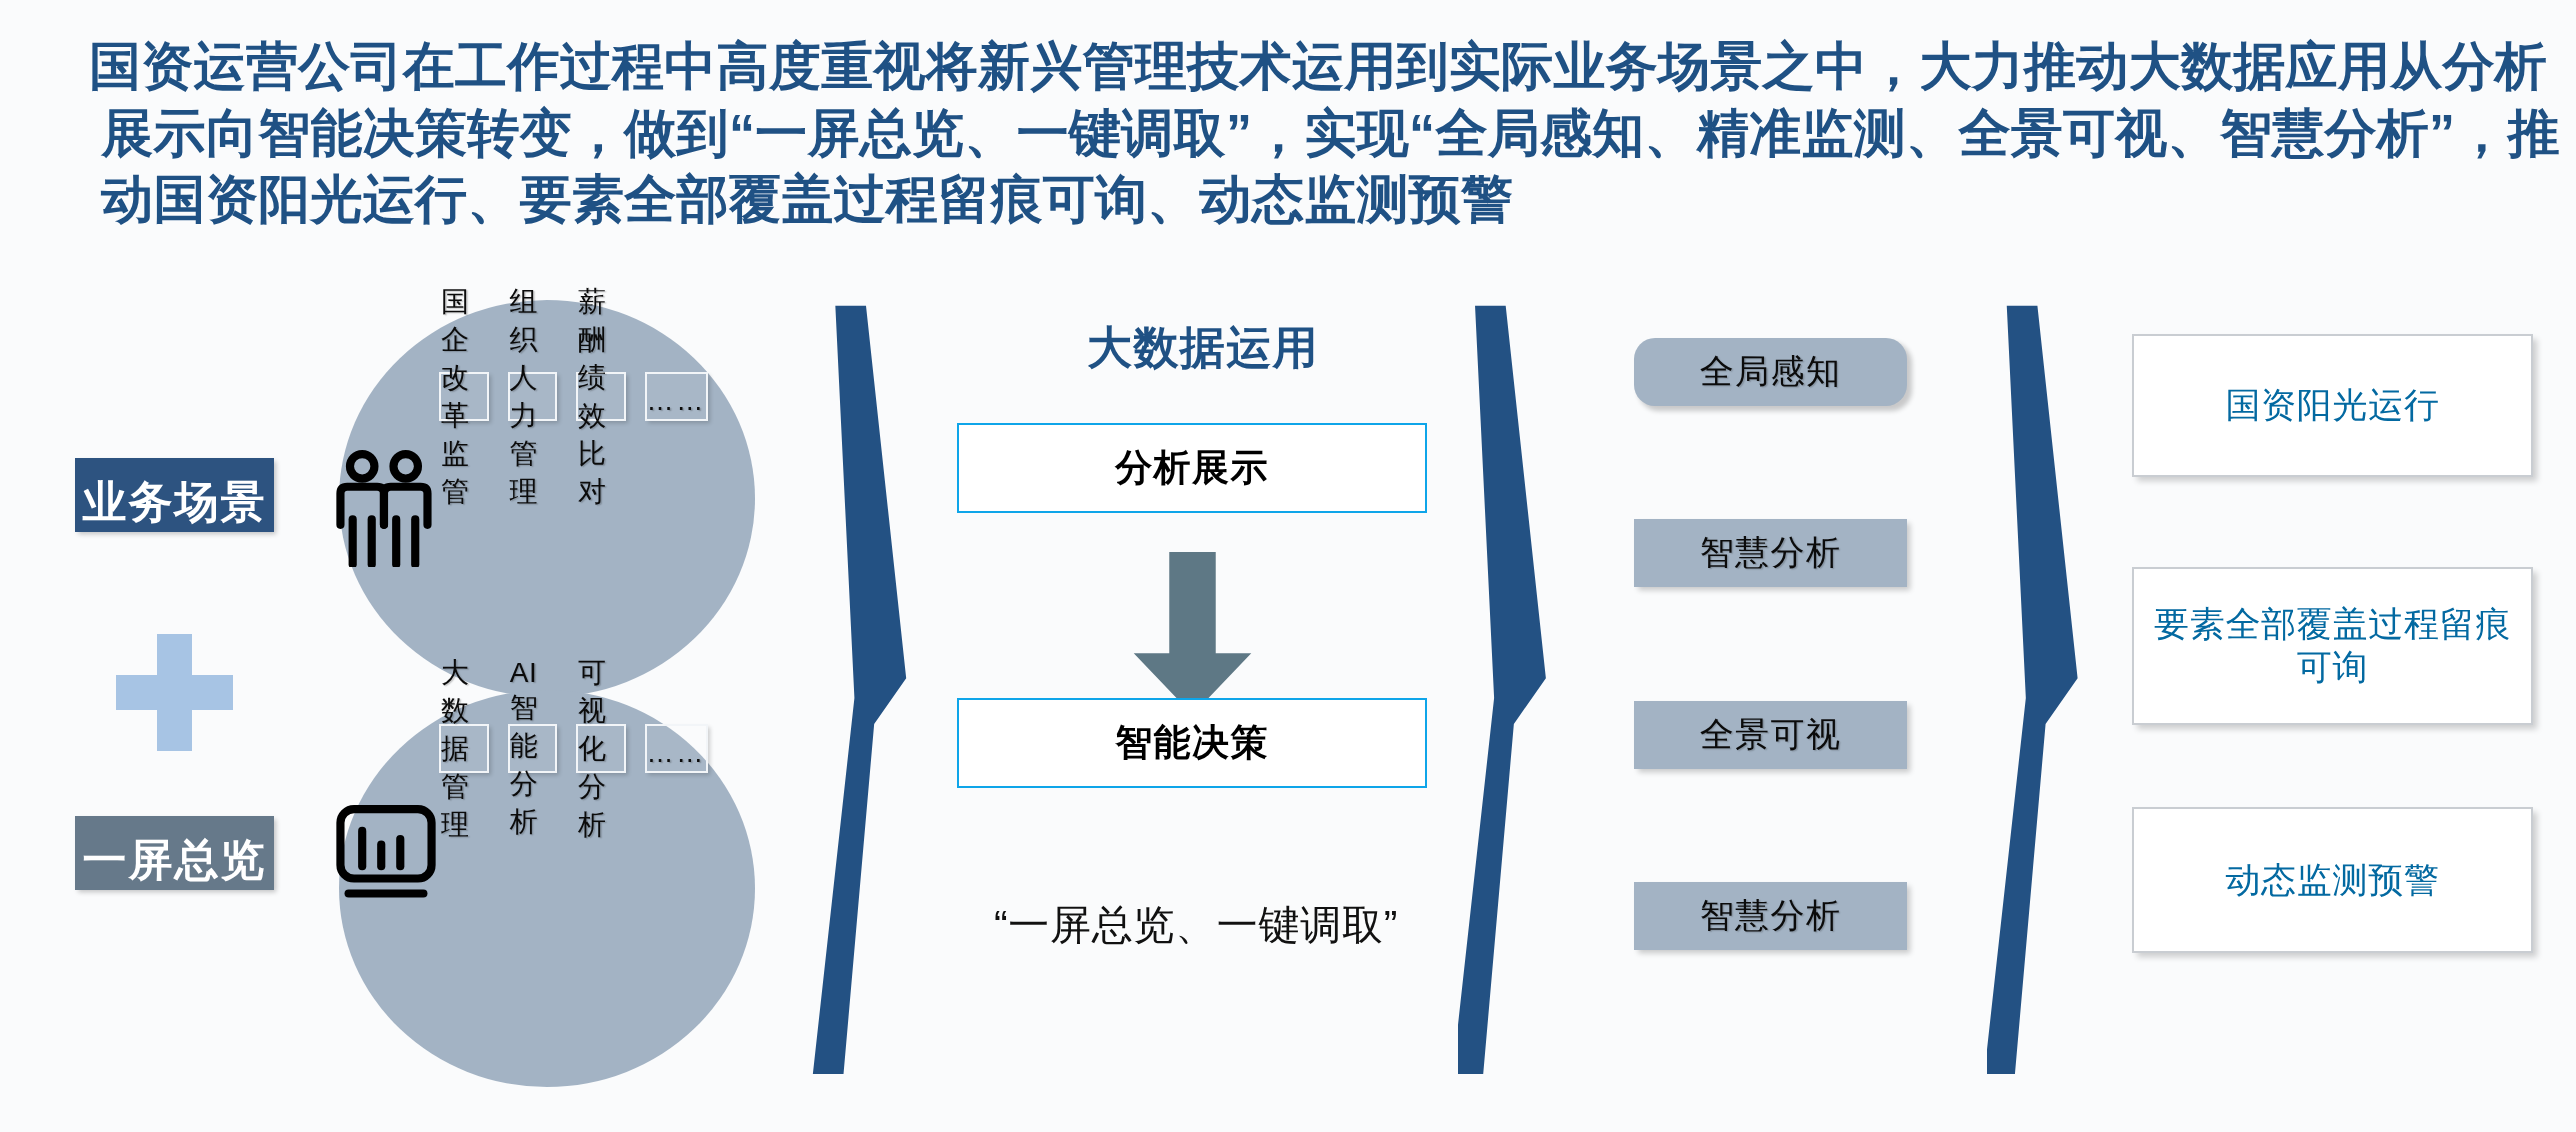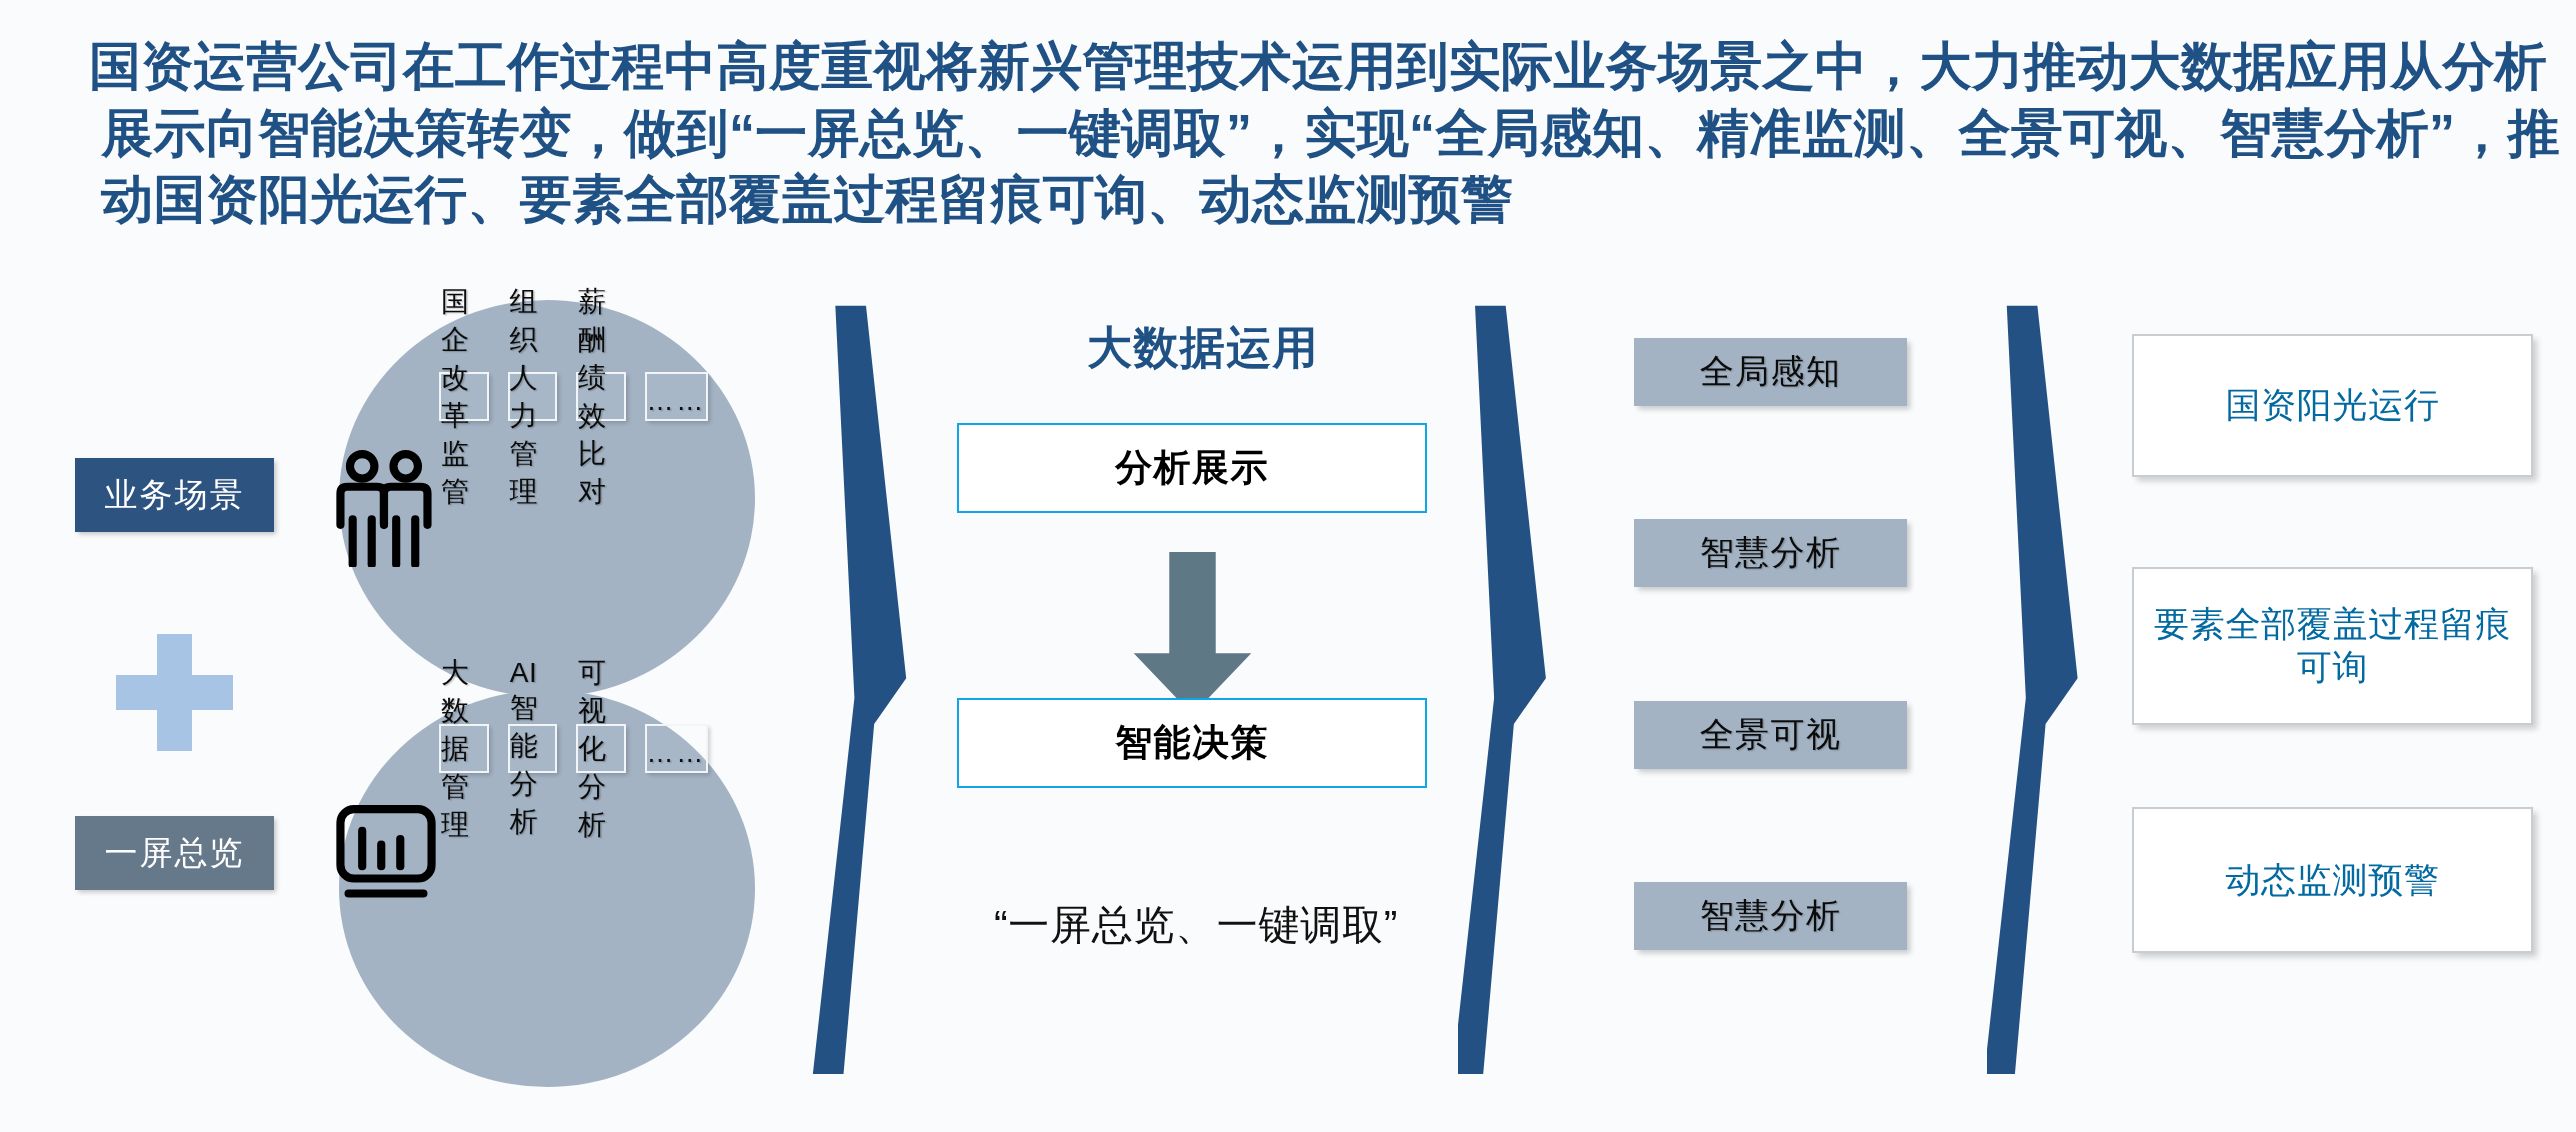--- a/index.html
+++ b/index.html
@@ -32,25 +32,25 @@
     text-align: left;
   }
   #header .hline { display: block; white-space: nowrap; }
   #header .hline.l2 { text-indent: 12.3px; }
   #header .hline.l3 { text-indent: 12.3px; }
 
   
   .side-label {
     position: absolute;
     display: flex;
-    align-items: center;
+    align-items: flex-end;
     justify-content: center;
     color: #ffffff;
-    font-size: 33px;
-    font-weight: normal;
+    font-size: 44px;
+    font-weight: bold;
     letter-spacing: 2px;
     box-shadow: 3.4px 3.4px 4.8px rgba(0,0,0,0.22);
   }
   #label-business {
     left: 75px;
     top: 458px;
     width: 199px;
     height: 74px;
     background: #2D5380;
   }
@@ -207,21 +207,21 @@
     background: #A3B3C4;
     display: flex;
     align-items: center;
     justify-content: center;
     color: #0b0b0b;
     font-size: 34px;
     letter-spacing: 1.4px;
     box-shadow: 4.1px 4.1px 5.5px rgba(0,0,0,0.20);
     text-shadow: 1.4px 1.4px 1.4px rgba(0,0,0,0.20);
   }
-  .gray-bar.g0 { top: 338px; }
+  .gray-bar.g0 { top: 338px; border-radius: 21px; }
   .gray-bar.g1 { top: 519px; }
   .gray-bar.g2 { top: 701px; text-align: center; }
   .gray-bar.g3 { top: 882px; }
 
   
   .white-box {
     position: absolute;
     left: 2132px;
     width: 401px;
     box-sizing: border-box;

